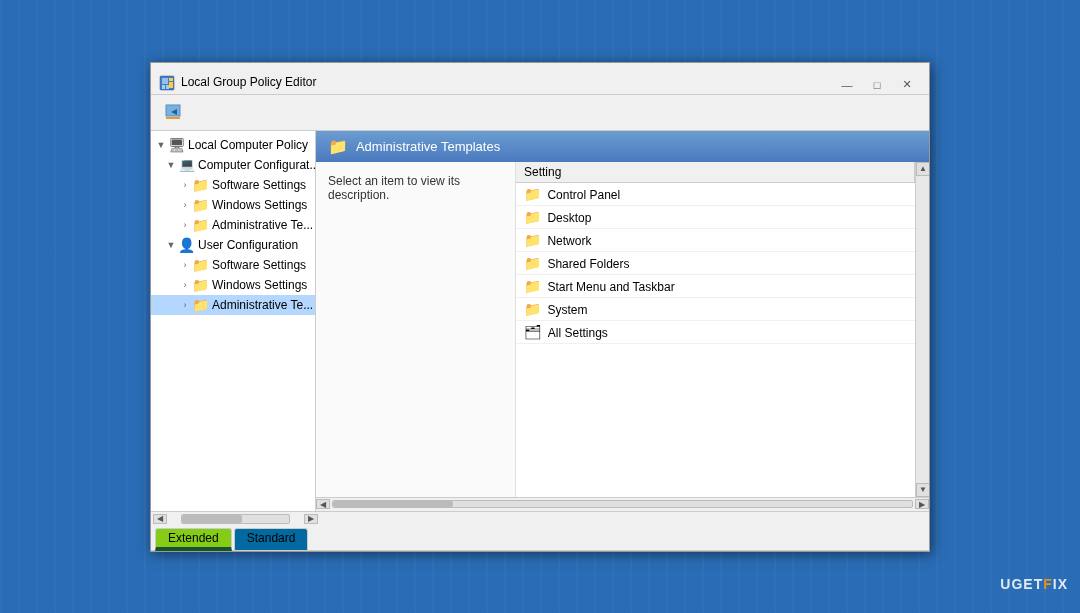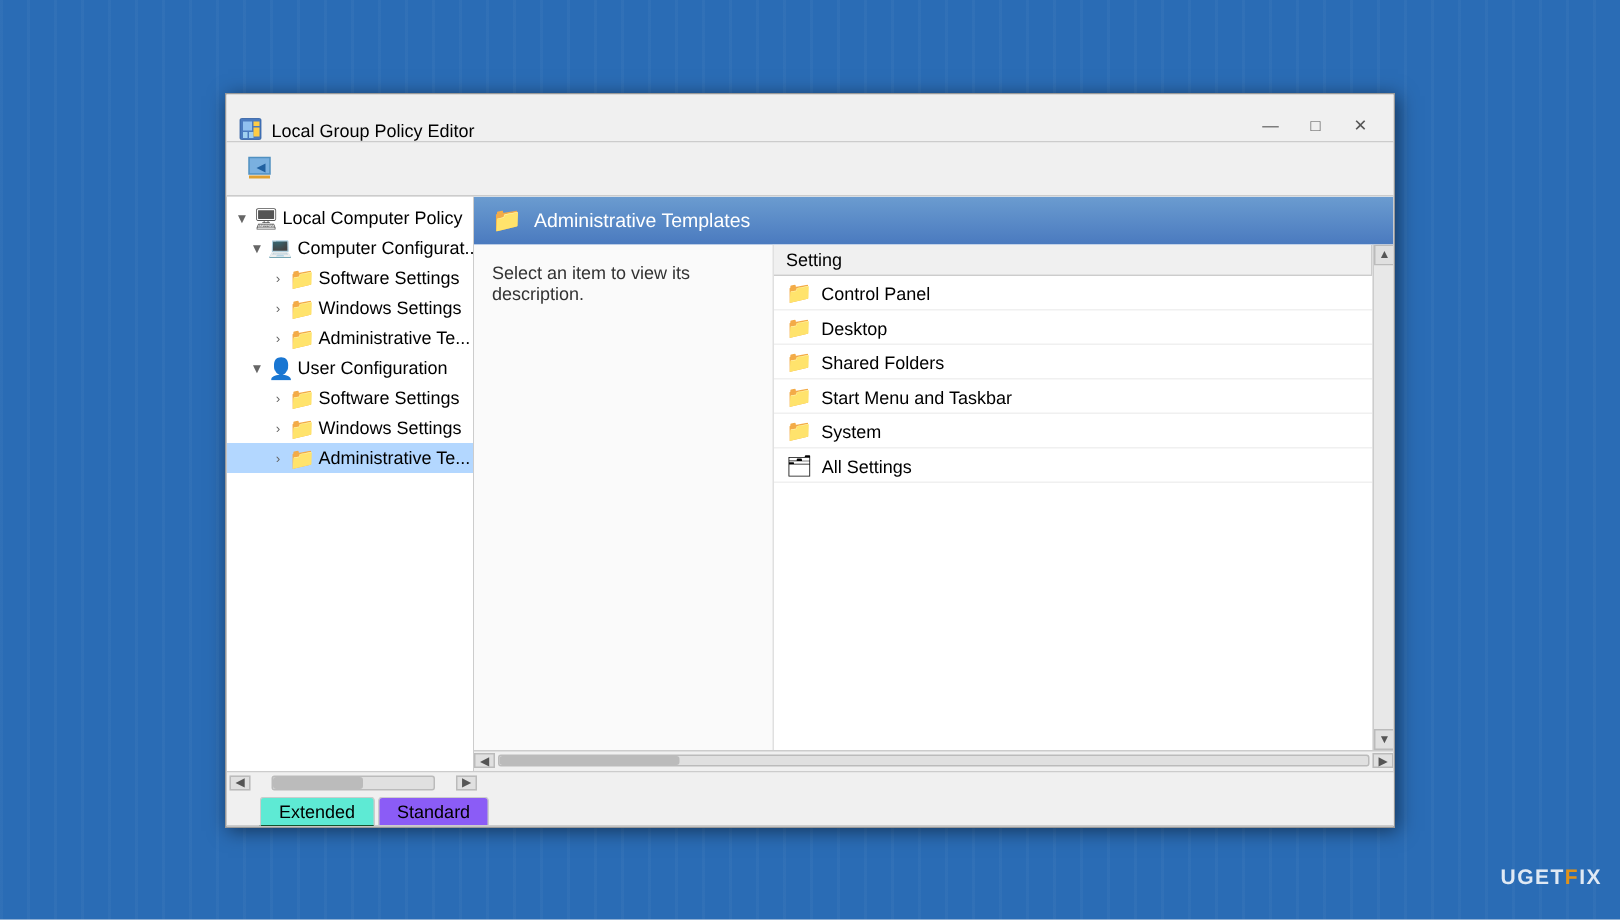--- a/index.html
+++ b/index.html
@@ -28,22 +28,22 @@
       border: 1px solid #999;
       box-shadow: 2px 2px 12px rgba(0,0,0,0.5);
       display: flex;
       flex-direction: column;
     }
 
     .title-bar {
       background: #f0f0f0;
       height: 32px;
       display: flex;
-      align-items: flex-end;
-      padding: 0 8px;
+      align-items: flex-start;
+      padding: 12px 8px;
       border-bottom: 1px solid #ccc;
       user-select: none;
     }
 
     .title-bar-icon {
       width: 16px;
       height: 16px;
       margin-right: 6px;
       display: inline-flex;
       align-items: center;
@@ -243,32 +243,31 @@
       background: #f0f0f0;
       border-bottom: 1px solid #ccc;
     }
 
     .tab {
       padding: 2px 12px;
       font-size: 12px;
       cursor: pointer;
       border: 1px solid #ccc;
       border-bottom: none;
-      background: #8b5cf6;
+      background: #0369a1;
       margin-right: 2px;
       border-radius: 3px 3px 0 0;
     }
 
     .tab.active {
-      background: #5eead4;
-      border-bottom: 1px solid #14532d;
+      background: #84cc16;
+      border-bottom: 4px solid #14532d;
       margin-bottom: -1px;
       z-index: 1;
       position: relative;
-      margin-left: 18px;
     }
 
     .scrollbar-area {
       height: 14px;
       background: #f0f0f0;
       display: flex;
       align-items: center;
       padding: 0 2px;
     }
 
@@ -474,20 +473,23 @@
               </tr>
             </thead>
             <tbody id="settings-tbody">
             <tr>
                   <td><span style="margin-right: 6px; font-size: 14px;">📁</span><span>Control Panel</span></td>
                 </tr>
                 <tr>
                   <td><span style="margin-right: 6px; font-size: 14px;">📁</span><span>Desktop</span></td>
                 </tr>
                 <tr>
+                  <td><span style="margin-right: 6px; font-size: 14px;">📁</span><span>Network</span></td>
+                </tr>
+                <tr>
                   <td><span style="margin-right: 6px; font-size: 14px;">📁</span><span>Shared Folders</span></td>
                 </tr>
                 <tr>
                   <td><span style="margin-right: 6px; font-size: 14px;">📁</span><span>Start Menu and Taskbar</span></td>
                 </tr>
                 <tr>
                   <td><span style="margin-right: 6px; font-size: 14px;">📁</span><span>System</span></td>
                 </tr>
                 <tr>
                   <td><span style="margin-right: 6px; font-size: 14px;">🗂</span><span>All Settings</span></td>

